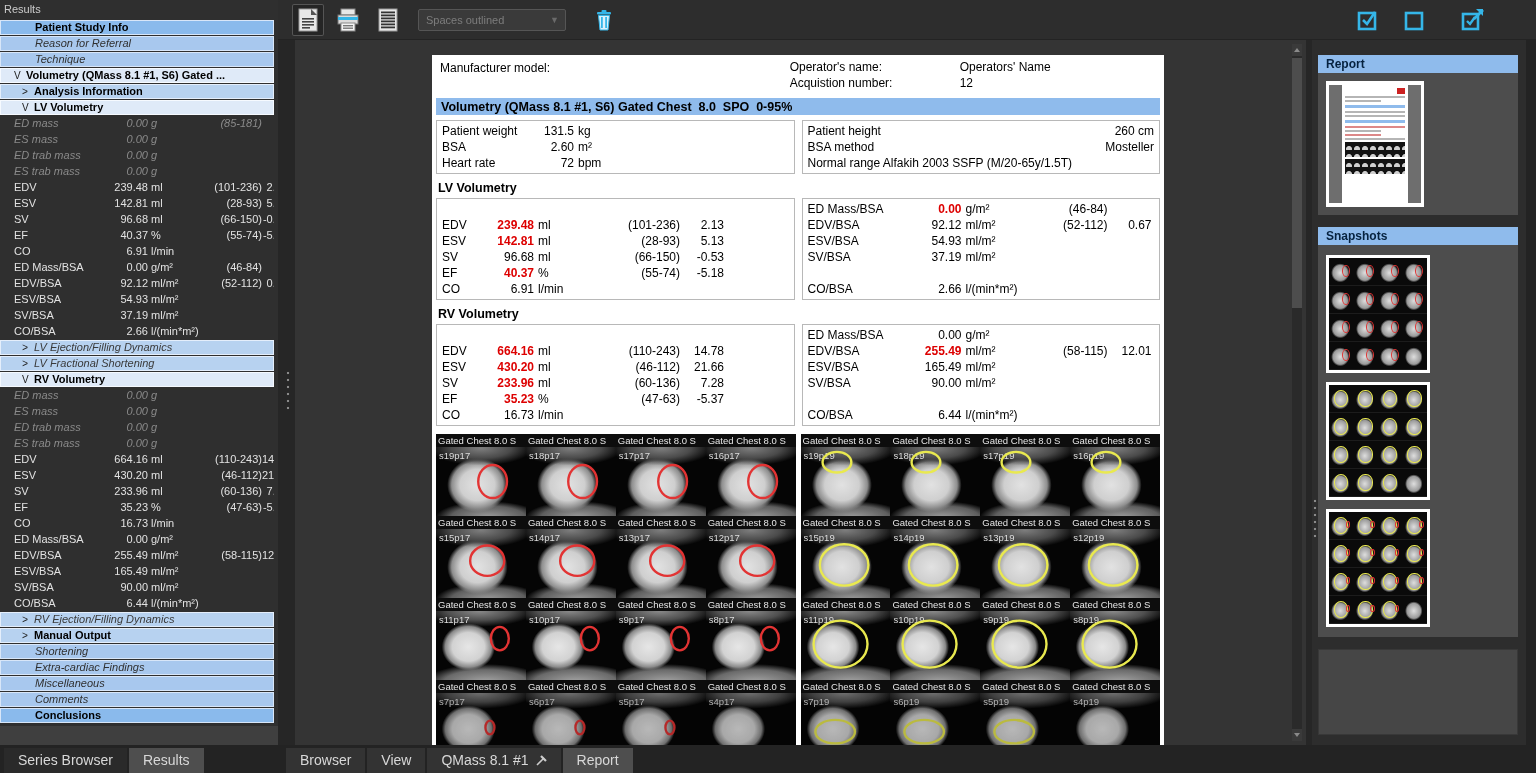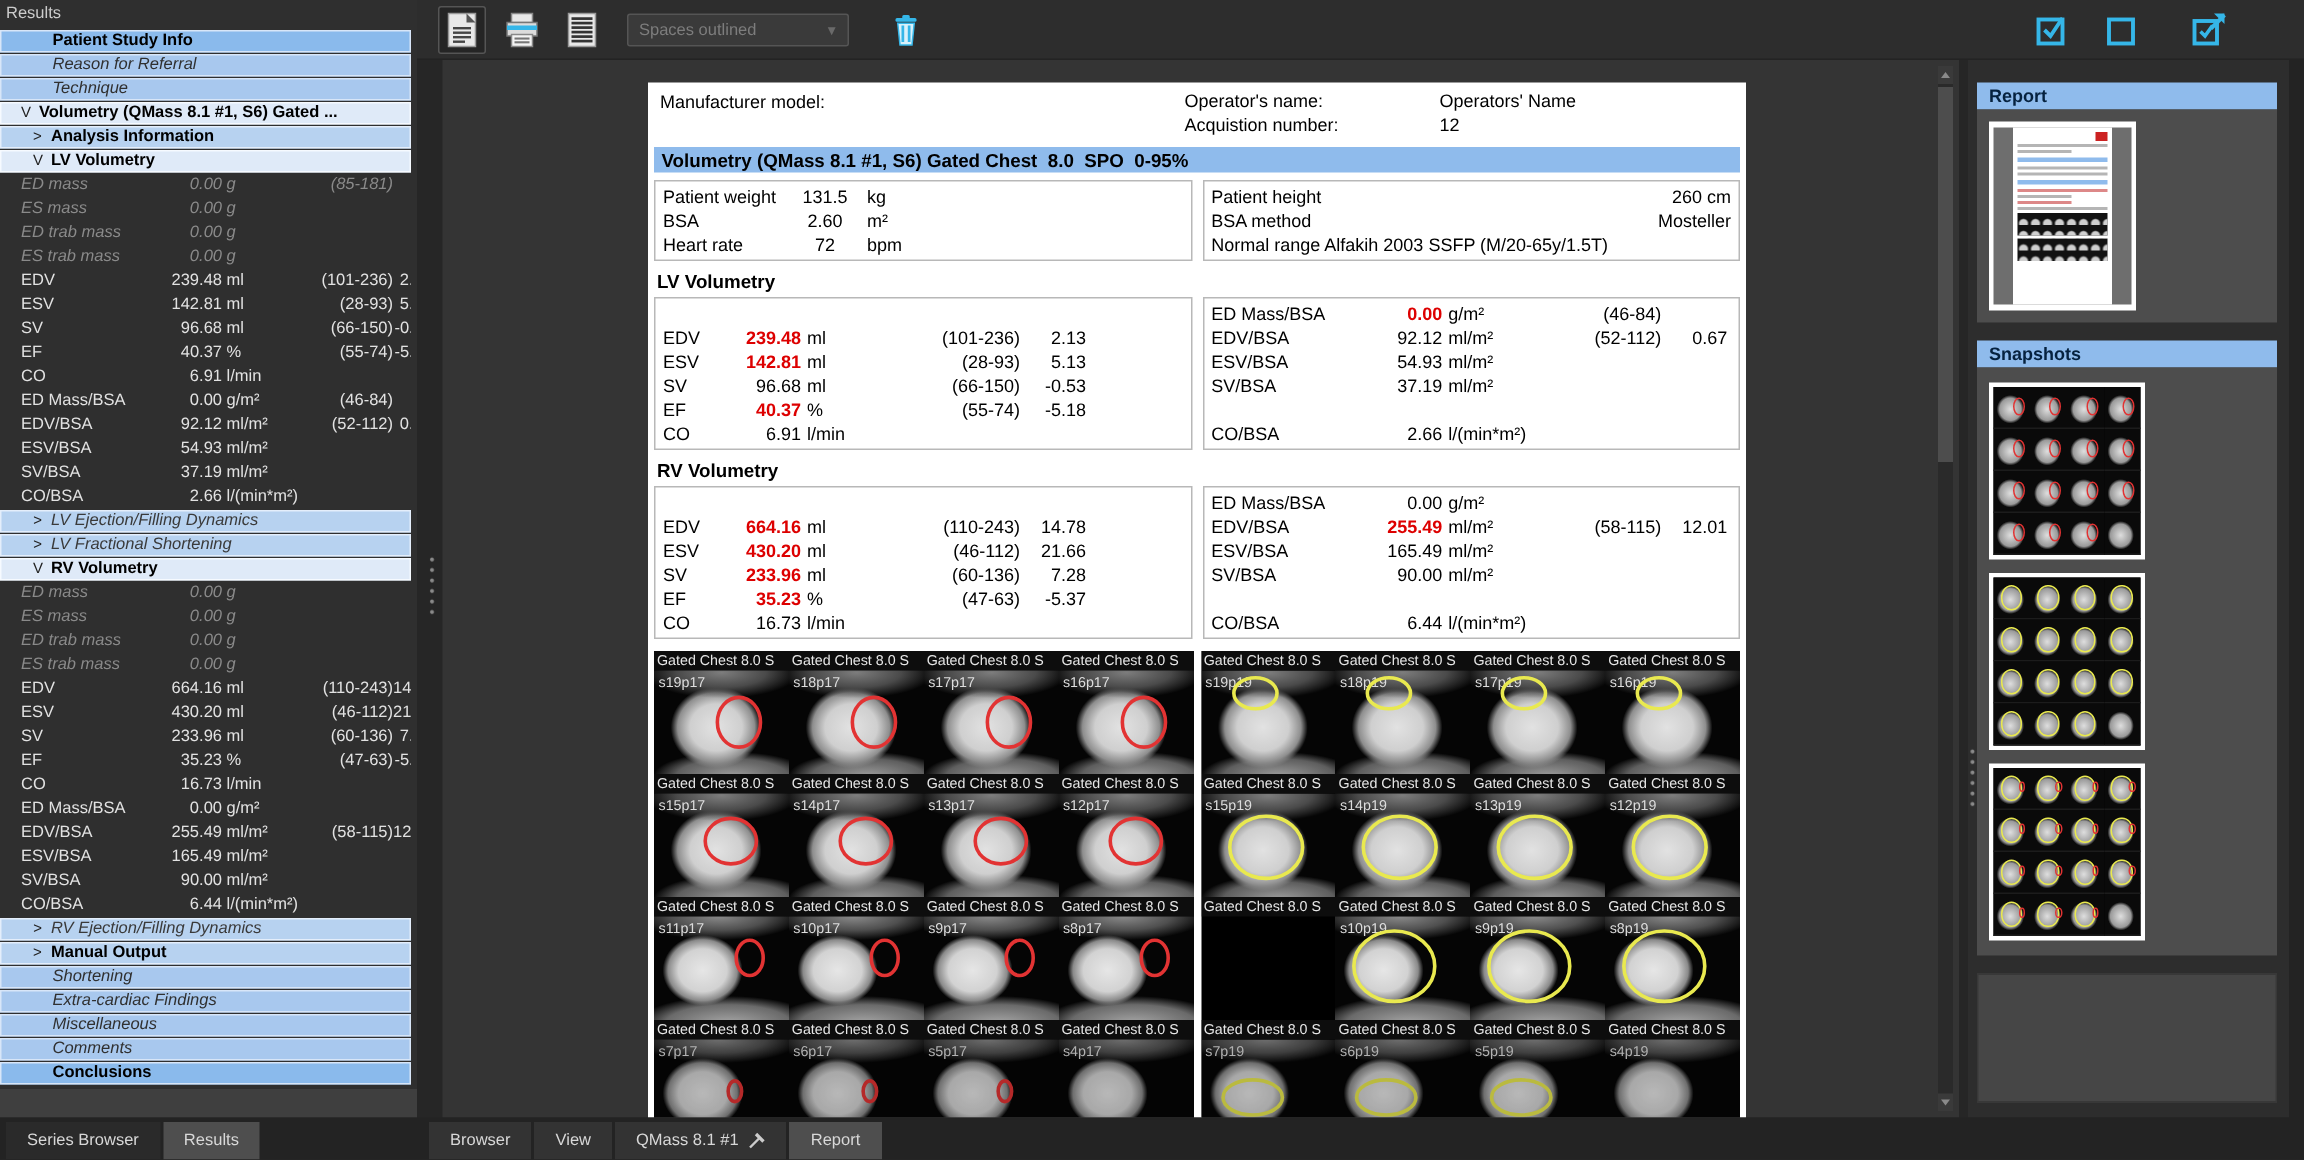--- a/index.html
+++ b/index.html
@@ -50,21 +50,21 @@
   .pg-head { display:flex; margin:0 6px; }
   .pg-head-left { width:48%; padding-top:2px; }
   .pg-head-right { width:52%; padding-left:6px; }
   .hrow { display:flex; height:16px; line-height:16px; }
   .hlab { width:170px; } .hval { }
   .band { background:#8fbbec; font-weight:bold; font-size:12.5px; padding:2px 5px 1px 5px;
     margin:7px 2px 5px 2px; white-space:pre; }
   .two-col { display:flex; gap:7px; margin:0 2px; }
   .two-col .box { flex:1; border:1px solid #b8b8b8; padding:2px 5px; }
   .prow { display:grid; grid-template-columns:84px 48px 1fr; height:16px; line-height:16px; }
-  .prow .v { text-align:center; } .prow .u { padding-left:4px; }
+  .prow .v { text-align:right; } .prow .u { padding-left:4px; }
   .prow2 { display:flex; height:16px; line-height:16px; }
   .prow2 .v { margin-left:auto; text-align:right; }
   h3.sect { font-size:12.5px; margin:7px 4px 3px 4px; }
   .m-grid-row { display:grid; height:16px; line-height:16px; }
   .cols-a .m-grid-row { grid-template-columns:34px 58px 66px 80px 44px; }
   .cols-b .m-grid-row { grid-template-columns:82px 72px 70px 76px 44px; }
   .m-grid-row .v { text-align:right; font-weight:bold; }
   .m-grid-row .v.red { color:#dd0000; }
   .m-grid-row .v.plain { font-weight:normal; }
   .m-grid-row .u { padding-left:4px; }
@@ -138,21 +138,21 @@
   .ring.dotred { left:68%; top:34%; width:18%; height:26%; border-color:#e23333; }
   .rp-empty { flex:1; margin-top:12px; background:#464646; border:1px solid #383838; }
   #right-strip { position:absolute; left:1526px; top:40px; width:10px; height:705px; background:#232323; }
 
   
   #bottombar { position:absolute; left:0; top:745px; width:1536px; height:28px; background:#232323;
     display:flex; align-items:flex-start; }
   .tabgroup { display:flex; gap:2px; padding-top:3px; }
   .tabgroup.left { width:286px; padding-left:4px; }
   .tabgroup.main { }
-  .tab { height:25px; line-height:23px; padding:0 14px; font-size:11px; color:#d8d8d8;
+  .tab { height:25px; line-height:23px; padding:0 14px; font-size:14px; color:#d8d8d8;
     background:#333333; cursor:pointer; white-space:nowrap; display:flex; align-items:center; gap:6px; }
   .tab.active { background:#4e4e4e; }
   .tabgroup.left .tab:not(.active) { background:#2a2a2a; }
 </style>
 </head>
 <body>
 
 <div id="root">
 
   <aside id="sidebar">
@@ -866,20 +866,26 @@
               <div class="cell-hdr">Gated Chest 8.0 S</div>
               <div class="cell-body">
                 <span class="cell-label">s12p19</span>
                 <svg class="contour" viewBox="0 0 100 100" preserveAspectRatio="none">
                   <ellipse cx="48" cy="52" rx="27" ry="30" fill="none" stroke="#e9e94f" stroke-width="2.4" vector-effect="non-scaling-stroke"></ellipse>
                 </svg>
               </div>
             </div>
             <div class="cell">
               <div class="cell-hdr">Gated Chest 8.0 S</div>
+              <div class="cell-body alt">
+                <span class="cell-label">s11p19</span>
+                <svg class="contour" viewBox="0 0 100 100" preserveAspectRatio="none">
+                  <ellipse cx="44" cy="48" rx="30" ry="34" fill="none" stroke="#e9e94f" stroke-width="2.4" vector-effect="non-scaling-stroke"></ellipse>
+                </svg>
+              </div>
             </div>
             <div class="cell">
               <div class="cell-hdr">Gated Chest 8.0 S</div>
               <div class="cell-body alt">
                 <span class="cell-label">s10p19</span>
                 <svg class="contour" viewBox="0 0 100 100" preserveAspectRatio="none">
                   <ellipse cx="44" cy="48" rx="30" ry="34" fill="none" stroke="#e9e94f" stroke-width="2.4" vector-effect="non-scaling-stroke"></ellipse>
                 </svg>
               </div>
             </div>

